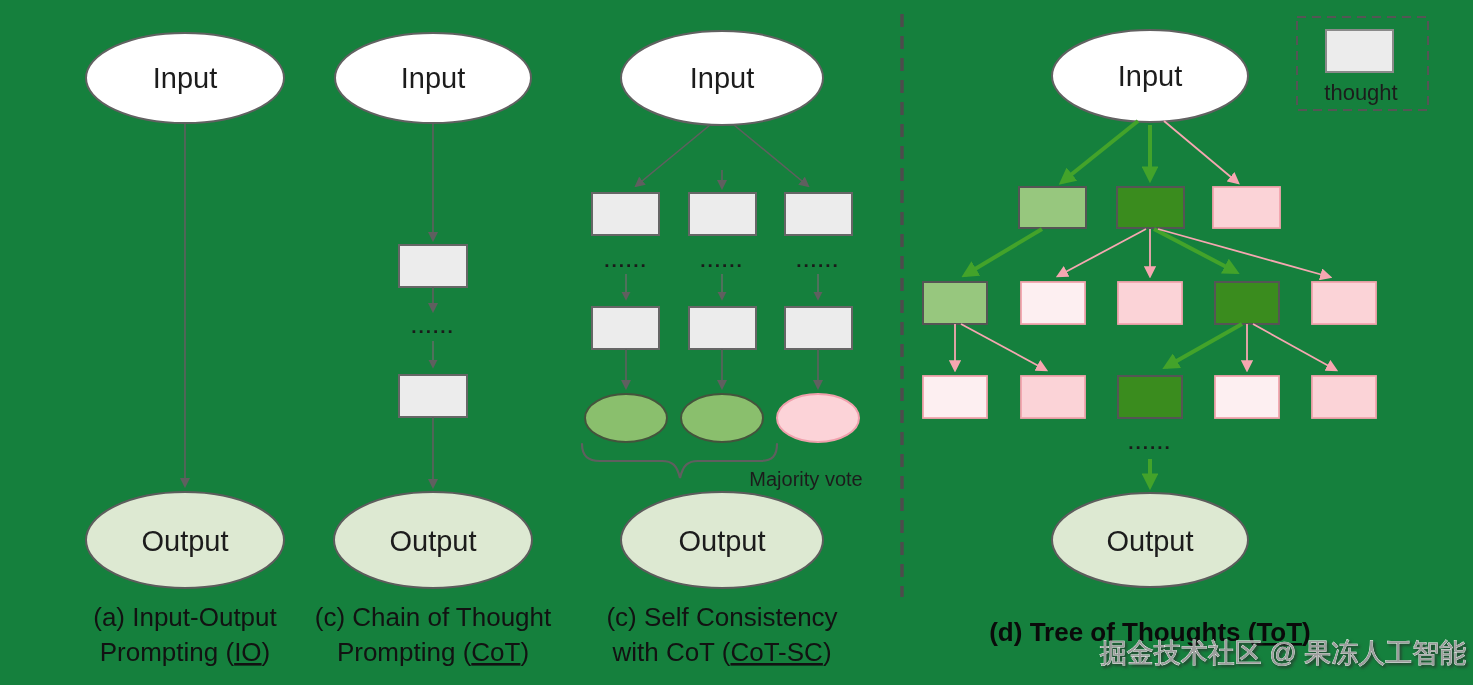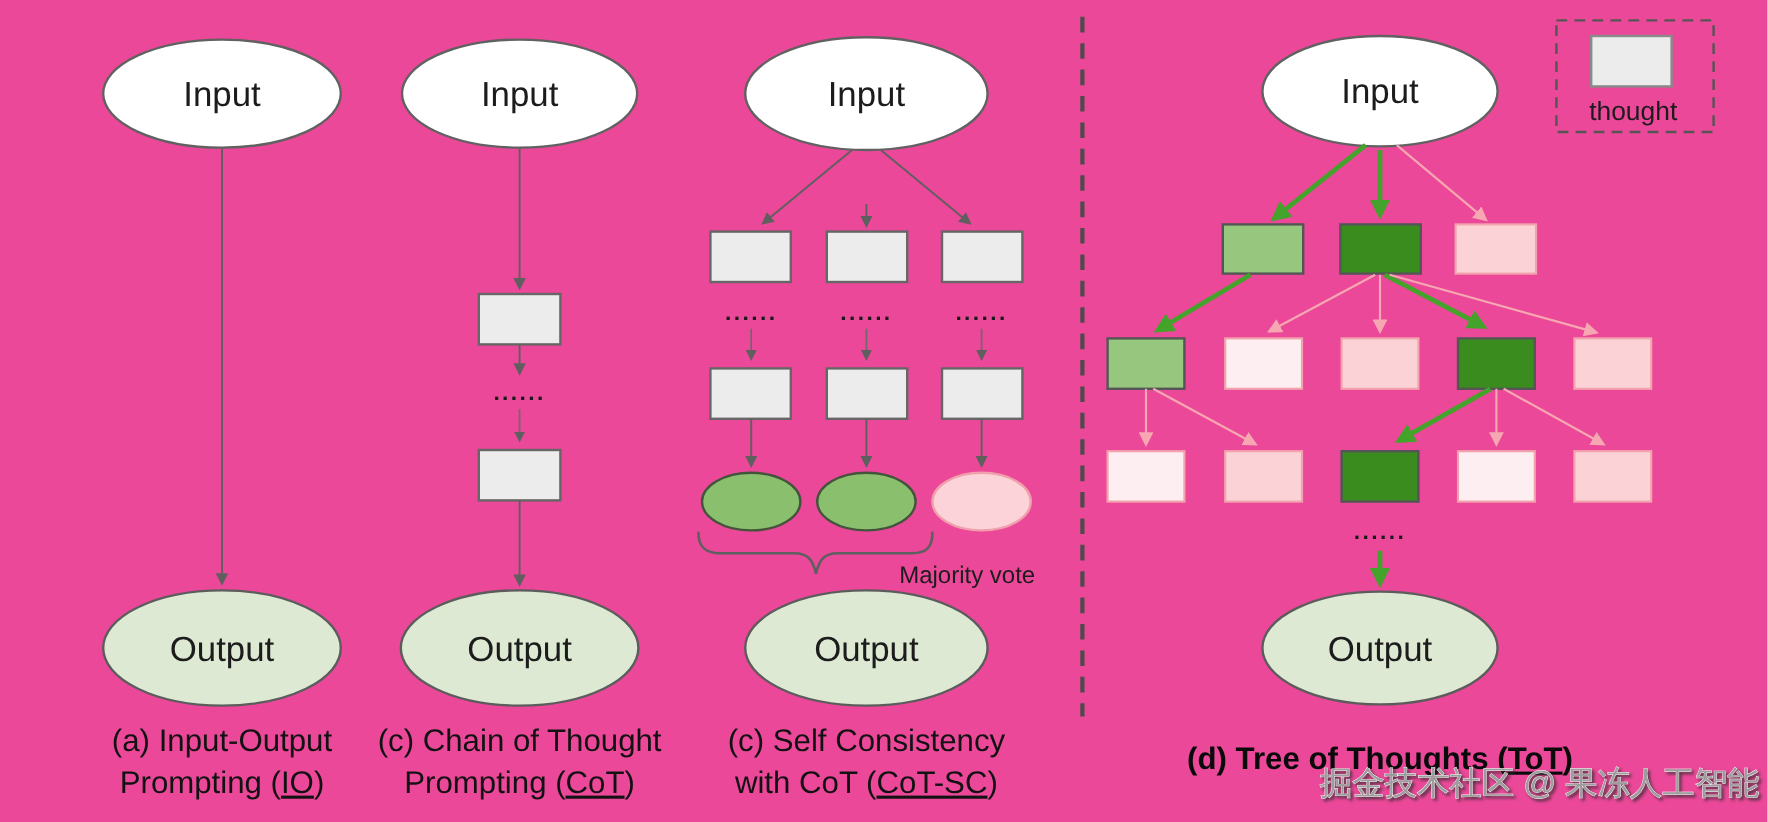--- a/index.html
+++ b/index.html
@@ -1,16 +1,16 @@
 <!DOCTYPE html>
 <html><head>
 <meta charset="utf-8">
 <style>
   html,body{margin:0;padding:0;background:#ffffff;}
-  .stage{position:relative;width:1473px;height:685px;background:#ec4899;overflow:hidden;
+  .stage{position:relative;width:1473px;height:685px;background:#15803d;overflow:hidden;
          font-family:"Liberation Sans",sans-serif;}
   svg text{font-family:"Liberation Sans",sans-serif;}
   .node-label{font-size:29px;fill:#1c1c1c;text-anchor:middle;}
   .legend-label{font-size:22px;fill:#1c1c1c;text-anchor:middle;}
   .vote-label{font-size:20px;fill:#1c1c1c;text-anchor:middle;}
   .caption{font-size:26px;fill:#121212;text-anchor:middle;}
   .caption-bold{font-size:26px;font-weight:bold;fill:#0a0a0a;text-anchor:middle;}
   .dots{font-size:19px;font-weight:bold;letter-spacing:2px;fill:#1a1a1a;text-anchor:middle;}
   .edge-gray{stroke:#5f5f5f;stroke-width:1.6;fill:none;}
   .edge-gray-thin{stroke:#6a6a6a;stroke-width:1.4;fill:none;}

